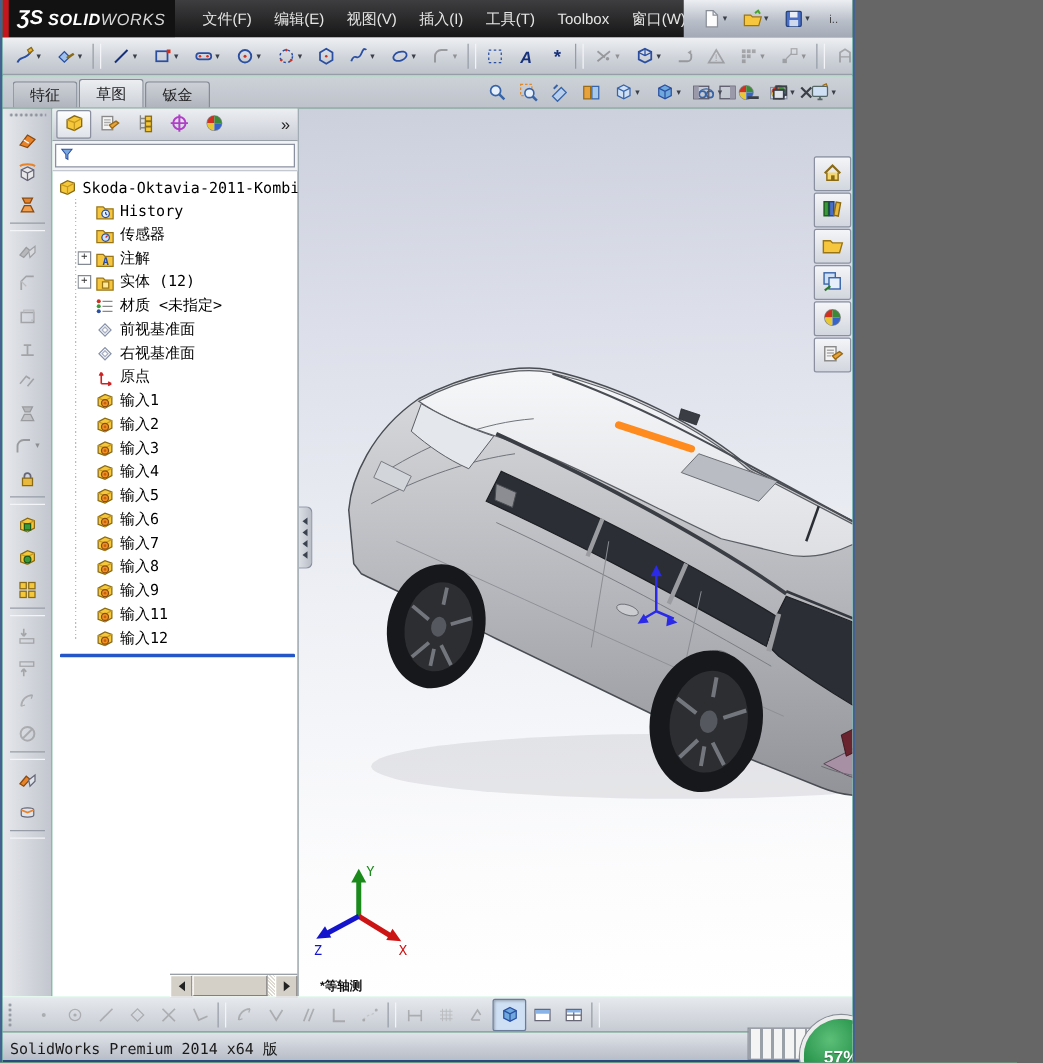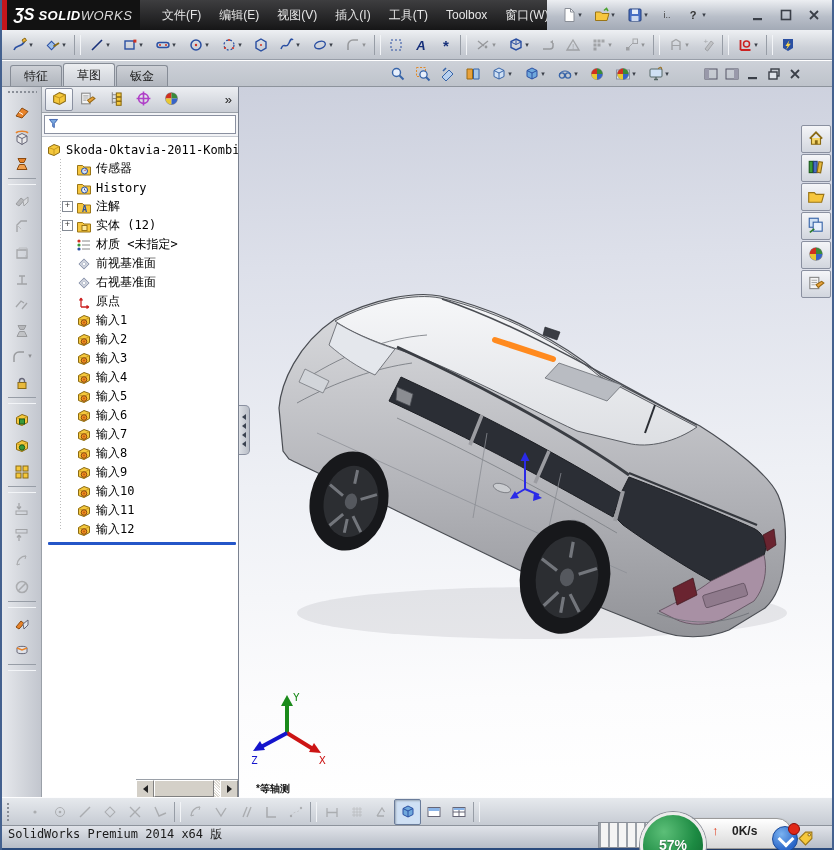--- a/index.html
+++ b/index.html
@@ -1,16 +1,16 @@
 <!DOCTYPE html>
 <html><head>
 <meta charset="utf-8">
 <style>
   html,body{margin:0;padding:0;background:#666;}
-  .app{position:relative;width:834px;height:850px;overflow:hidden;background:#ffffff;
+  .app{position:relative;width:684px;height:850px;overflow:hidden;background:#86efac;
        font-family:"Liberation Sans","DejaVu Sans",sans-serif;font-size:12px;
        border-left:2px solid #44618f;border-right:2px solid #44618f;box-sizing:border-box;}
   
   .titlebar{position:absolute;left:0;top:0;right:0;height:30px;background:linear-gradient(#3e3e40,#161617);display:flex;align-items:center;}
   .logo{width:138px;height:30px;background:#121212;display:flex;align-items:center;flex:none;}
   .logo-red{width:5px;height:30px;background:#c4161c;margin-right:7px;}
   .logo .mark{color:#fff;font-style:italic;font-weight:bold;font-size:16px;margin-right:4px;}
   .logo .brand{color:#fff;font-style:italic;font-size:13px;letter-spacing:.5px;}
   .logo .brand b{font-weight:bold}.logo .brand span{font-weight:normal;color:#d8d8d8}
   .menus{display:flex;align-items:center;margin-left:14px;gap:2px;}
@@ -81,21 +81,21 @@
   .taskpane{position:absolute;right:1px;top:38px;display:flex;flex-direction:column;gap:1px;}
   .tpbtn{width:28px;height:26px;background:linear-gradient(#f4f5f8,#d2d6de);border:1px solid #8a90a0;border-radius:2px;display:flex;align-items:center;justify-content:center;}
   .tpbtn svg{width:18px;height:18px;}
   .viewlabel{position:absolute;left:17px;bottom:1px;font-weight:bold;color:#111;font-size:10px;}
   .triad{position:absolute;left:12px;bottom:32px;}
   .carbox{position:absolute;left:38px;top:196px;}
   
   .bottombar{position:absolute;left:0;top:797px;right:0;height:28px;background:linear-gradient(#e6e9ed,#c6cbd3);border-top:1px solid #fdfdfe;display:flex;align-items:center;box-sizing:border-box;}
   .grip-v{width:6px;height:20px;margin:0 10px 0 4px;background-image:radial-gradient(circle,#8a8f98 1px,transparent 1.2px);background-size:4px 4px;background-repeat:repeat-y;}
   
-  .statusbar{position:absolute;left:0;top:825px;right:0;height:25px;background:linear-gradient(#e0e3e9,#b7bdc7);border-top:1px solid #8d939c;border-bottom:2px solid #2a4a7c;display:flex;align-items:flex-start;box-sizing:border-box;}
+  .statusbar{position:absolute;left:0;top:825px;right:0;height:25px;background:linear-gradient(#e0e3e9,#b7bdc7);border-top:1px solid #8d939c;border-bottom:2px solid #2a4a7c;display:flex;align-items:flex-end;box-sizing:border-box;}
   .status-text{margin-left:6px;font-family:"DejaVu Sans Mono","DejaVu Sans",sans-serif;font-size:12px;color:#1a1a1a;}
   .status-tag{position:absolute;right:18px;top:4px;width:17px;height:17px;}
   
   .widget{position:absolute;left:594px;top:812px;width:220px;height:38px;z-index:20;}
   .meter{position:absolute;left:2px;top:10px;width:62px;height:24px;background:repeating-linear-gradient(90deg,#9aa0a8 0 2px,#f4f4f4 2px 9px);border:1px solid #8a8f98;}
   .pill{position:absolute;left:62px;top:6px;width:132px;height:29px;background:linear-gradient(#ffffff,#d8d8d8);border:1px solid #9a9a9a;border-radius:15px;box-shadow:0 1px 2px rgba(0,0,0,.3);}
   .gauge{position:absolute;left:44px;top:0;width:60px;height:60px;border-radius:50%;background:radial-gradient(circle at 35% 28%,#5cbf78,#1c8a42 55%,#0d5e2a);border:3px solid #ececec;box-shadow:0 0 0 1px #8a8f98;}
   .gauge .pct{position:absolute;left:0;right:0;top:22px;text-align:center;color:#fff;font-weight:bold;font-size:14px;text-shadow:0 1px 1px rgba(0,0,0,.4);}
   .up-arrow{position:absolute;left:116px;top:11px;color:#e03818;font-weight:bold;font-size:13px;}
   .speed{position:absolute;left:136px;top:12px;color:#222;font-weight:bold;font-size:12px;}
@@ -814,37 +814,37 @@
             </span>
           <span>Skoda-Oktavia-2011-Kombi_2L-T</span>
         </div>
         <div class="tree-items">
 
             <div class="trow">
               <span class="texp">+</span>
               <span class="ic">
                 <svg viewBox="0 0 16 16" width="100%" height="100%">
                   <path d="M1.5 4.5h5l1.5 1.5h6.5v8H1.5z" fill="#f6c63e" stroke="#9a7516"></path>
+                  <circle cx="8.5" cy="10" r="3" fill="#e8f0fc" stroke="#2a4fa2"></circle>
+                  <path d="M8.5 8.5V10l1.2 1" stroke="#2a4fa2" fill="none"></path>
+                </svg>
+              </span>
+              <span>History</span>
+            </div>
+
+            <div class="trow">
+              <span class="texp">+</span>
+              <span class="ic">
+                <svg viewBox="0 0 16 16" width="100%" height="100%">
+                  <path d="M1.5 4.5h5l1.5 1.5h6.5v8H1.5z" fill="#f6c63e" stroke="#9a7516"></path>
                   <circle cx="8.5" cy="10" r="3" fill="#cfe0f4" stroke="#2a4fa2"></circle>
                   <path d="M8.5 10l1.6-1.6" stroke="#cc2222"></path>
                 </svg>
               </span>
               <span>传感器</span>
-            </div>
-
-            <div class="trow">
-              <span class="texp">+</span>
-              <span class="ic">
-                <svg viewBox="0 0 16 16" width="100%" height="100%">
-                  <path d="M1.5 4.5h5l1.5 1.5h6.5v8H1.5z" fill="#f6c63e" stroke="#9a7516"></path>
-                  <circle cx="8.5" cy="10" r="3" fill="#e8f0fc" stroke="#2a4fa2"></circle>
-                  <path d="M8.5 8.5V10l1.2 1" stroke="#2a4fa2" fill="none"></path>
-                </svg>
-              </span>
-              <span>History</span>
             </div>
 
             <div class="trow" data-exp="1">
               <span class="texp">+</span>
               <span class="ic">
                 <svg viewBox="0 0 16 16" width="100%" height="100%">
                   <path d="M1.5 4.5h5l1.5 1.5h6.5v8H1.5z" fill="#f6c63e" stroke="#9a7516"></path>
                   <text x="8.5" y="13" font-size="8.5" font-weight="bold" fill="#2a4fa2" text-anchor="middle">A</text>
                 </svg>
               </span>
@@ -1020,32 +1020,20 @@
                 <svg viewBox="0 0 16 16" width="100%" height="100%">
                   <path d="M2.5 5.5L8 2.5l5.5 2v6L8 13.5l-5.5-2z" fill="#f5c83c" stroke="#8a6a14"></path>
                   <path d="M2.5 5.5L8 7.5l5.5-3M8 7.5v6" fill="none" stroke="#c89a20"></path>
                   <circle cx="8" cy="9.5" r="2.8" fill="#f09020" stroke="#8a4a10"></circle>
                   <circle cx="8" cy="9.5" r="1.1" fill="#c86010"></circle>
                 </svg>
               </span>
               <span>输入9</span>
             </div>
 
-            <div class="trow">
-              <span class="texp">+</span>
-              <span class="ic">
-                <svg viewBox="0 0 16 16" width="100%" height="100%">
-                  <path d="M2.5 5.5L8 2.5l5.5 2v6L8 13.5l-5.5-2z" fill="#f5c83c" stroke="#8a6a14"></path>
-                  <path d="M2.5 5.5L8 7.5l5.5-3M8 7.5v6" fill="none" stroke="#c89a20"></path>
-                  <circle cx="8" cy="9.5" r="2.8" fill="#f09020" stroke="#8a4a10"></circle>
-                  <circle cx="8" cy="9.5" r="1.1" fill="#c86010"></circle>
-                </svg>
-              </span>
-              <span>输入10</span>
-            </div>
 
             <div class="trow">
               <span class="texp">+</span>
               <span class="ic">
                 <svg viewBox="0 0 16 16" width="100%" height="100%">
                   <path d="M2.5 5.5L8 2.5l5.5 2v6L8 13.5l-5.5-2z" fill="#f5c83c" stroke="#8a6a14"></path>
                   <path d="M2.5 5.5L8 7.5l5.5-3M8 7.5v6" fill="none" stroke="#c89a20"></path>
                   <circle cx="8" cy="9.5" r="2.8" fill="#f09020" stroke="#8a4a10"></circle>
                   <circle cx="8" cy="9.5" r="1.1" fill="#c86010"></circle>
                 </svg>

